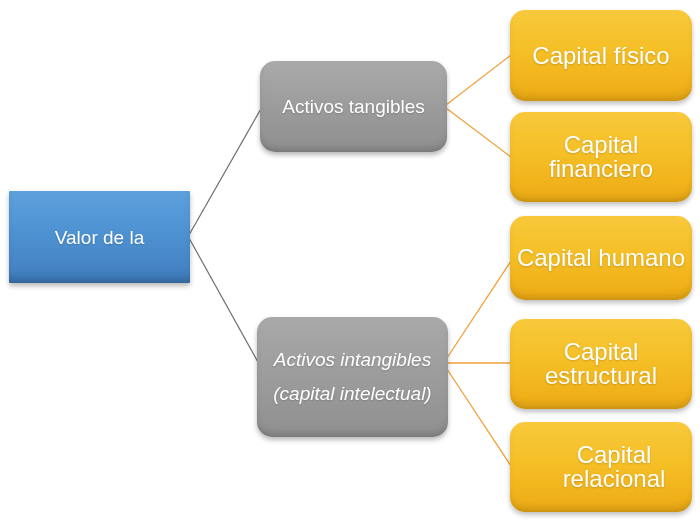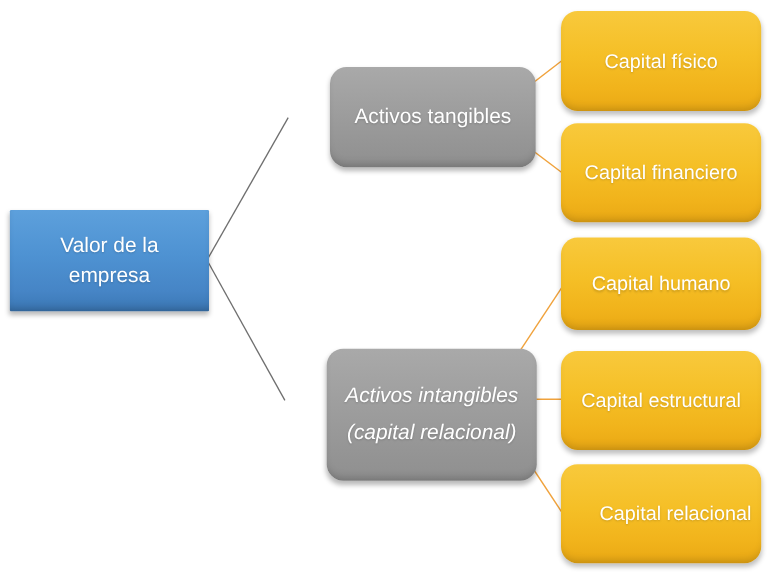--- a/index.html
+++ b/index.html
@@ -45,21 +45,20 @@
     box-shadow: 0 3px 5px rgba(0,0,0,0.28), inset 0 -6px 8px -4px rgba(0,0,0,0.22);
     font-size: 19px;
     line-height: 27px;
   }
   .node-branch {
     border-radius: 15px;
     background: linear-gradient(180deg, #a9a9a9 0%, #9c9c9c 50%, #8f8f8f 100%);
     box-shadow: 0 3px 5px rgba(0,0,0,0.28), inset 0 -6px 8px -4px rgba(0,0,0,0.22);
     font-size: 19px;
     line-height: 34px;
-    margin-left: 40px;
   }
   .node-branch-1 {
     left: 260px;
     top: 61px;
     width: 187px;
     height: 91px;
   }
   .node-branch-2 {
     left: 257px;
     top: 317px;
@@ -67,21 +66,21 @@
     height: 120px;
     font-style: italic;
   }
   .node-leaf {
     left: 510px;
     width: 182px;
     height: 90px;
     border-radius: 15px;
     background: linear-gradient(180deg, #f8c93c 0%, #f5bf26 45%, #f1b31b 78%, #e9a814 100%);
     box-shadow: 0 3px 5px rgba(0,0,0,0.25), inset 0 -6px 8px -4px rgba(0,0,0,0.18);
-    font-size: 18px;
+    font-size: 24px;
     line-height: 24px;
   }
   .node-leaf-1 { top: 10px;  height: 91px; }
   .node-leaf-2 { top: 112px; height: 90px; }
   .node-leaf-3 { top: 216px; height: 84px; }
   .node-leaf-4 { top: 319px; height: 90px; }
   .node-leaf-5 { top: 422px; height: 90px; padding-left: 26px; }
 </style>
 </head>
 <body>
@@ -93,30 +92,29 @@
     <line x1="189" y1="238" x2="259" y2="364" stroke-width="1.2" fill="none" stroke="#6f6f6f"></line>
     <line x1="446" y1="105" x2="511" y2="55" stroke-width="1.3" fill="none" stroke="#f0a23c"></line>
     <line x1="446" y1="108" x2="511" y2="157" stroke-width="1.3" fill="none" stroke="#f0a23c"></line>
     <line x1="445" y1="361" x2="511" y2="261" stroke-width="1.3" fill="none" stroke="#f0a23c"></line>
     <line x1="445" y1="363" x2="511" y2="363" stroke-width="1.3" fill="none" stroke="#f0a23c"></line>
     <line x1="445" y1="366" x2="511" y2="466" stroke-width="1.3" fill="none" stroke="#f0a23c"></line>
   </svg>
 
   <div class="node node-root">
     <span>Valor de la</span>
-    <span>empresa</span>
   </div>
 
   <div class="node node-branch node-branch-1">
     <span>Activos tangibles</span>
   </div>
 
   <div class="node node-branch node-branch-2">
     <span>Activos intangibles</span>
-    <span>(capital relacional)</span>
+    <span>(capital intelectual)</span>
   </div>
 
   <div class="node node-leaf node-leaf-1">
     <span>Capital físico</span>
   </div>
 
   <div class="node node-leaf node-leaf-2">
     <span>Capital financiero</span>
   </div>
 

